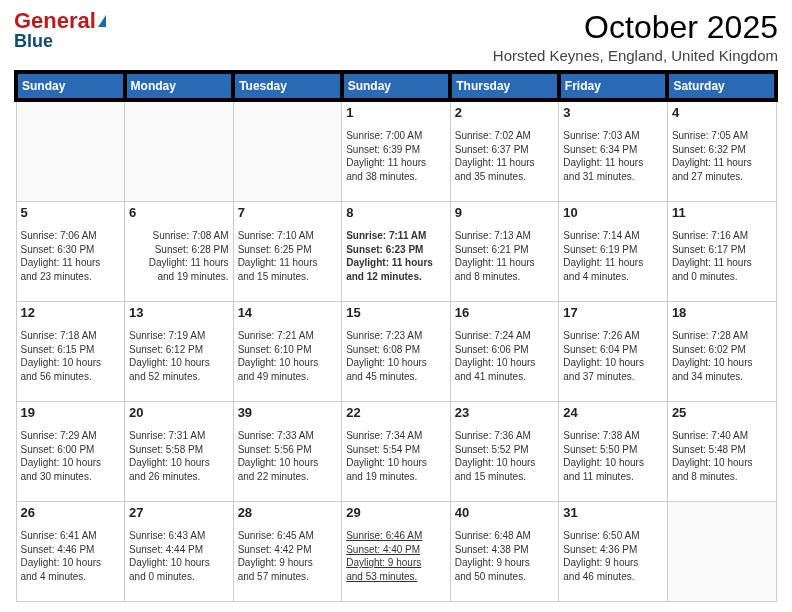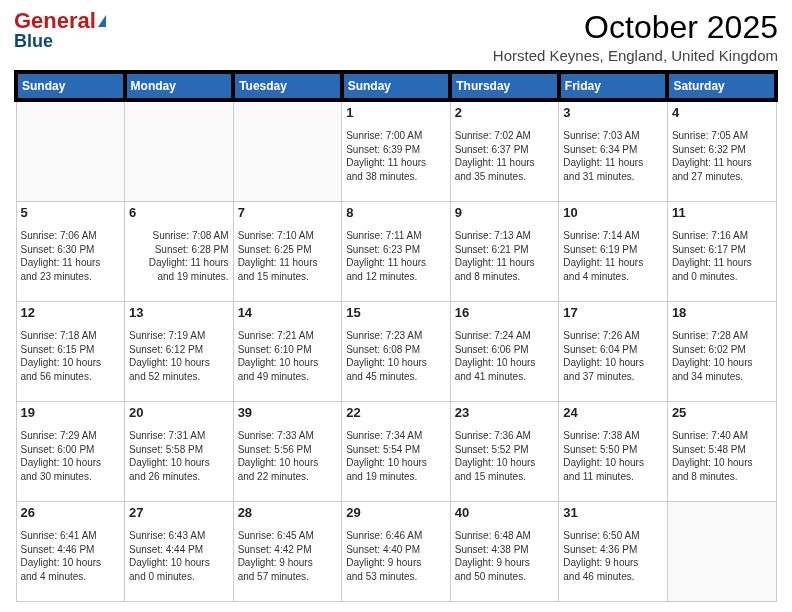--- a/index.html
+++ b/index.html
@@ -193,21 +193,21 @@
           </td>
           <td>
             <span class="day-num">7</span>
             <div class="day-info" style="white-space: pre-line;">Sunrise: 7:10 AM
 Sunset: 6:25 PM
 Daylight: 11 hours
 and 15 minutes.</div>
           </td>
           <td>
             <span class="day-num">8</span>
-            <div class="day-info" style="white-space: pre-line;">Sunrise: 7:11 AM
+            <div class="day-info" style="white-space: pre-line; font-weight: bold;">Sunrise: 7:11 AM
 Sunset: 6:23 PM
 Daylight: 11 hours
 and 12 minutes.</div>
           </td>
           <td>
             <span class="day-num">9</span>
             <div class="day-info" style="white-space: pre-line;">Sunrise: 7:13 AM
 Sunset: 6:21 PM
 Daylight: 11 hours
 and 8 minutes.</div>
@@ -346,21 +346,21 @@
           </td>
           <td>
             <span class="day-num">28</span>
             <div class="day-info" style="white-space: pre-line;">Sunrise: 6:45 AM
 Sunset: 4:42 PM
 Daylight: 9 hours
 and 57 minutes.</div>
           </td>
           <td>
             <span class="day-num">29</span>
-            <div class="day-info" style="white-space: pre-line;">Sunrise: 6:46 AM
+            <div class="day-info" style="white-space: pre-line; text-decoration: underline;">Sunrise: 6:46 AM
 Sunset: 4:40 PM
 Daylight: 9 hours
 and 53 minutes.</div>
           </td>
           <td>
             <span class="day-num">40</span>
             <div class="day-info" style="white-space: pre-line;">Sunrise: 6:48 AM
 Sunset: 4:38 PM
 Daylight: 9 hours
 and 50 minutes.</div>

